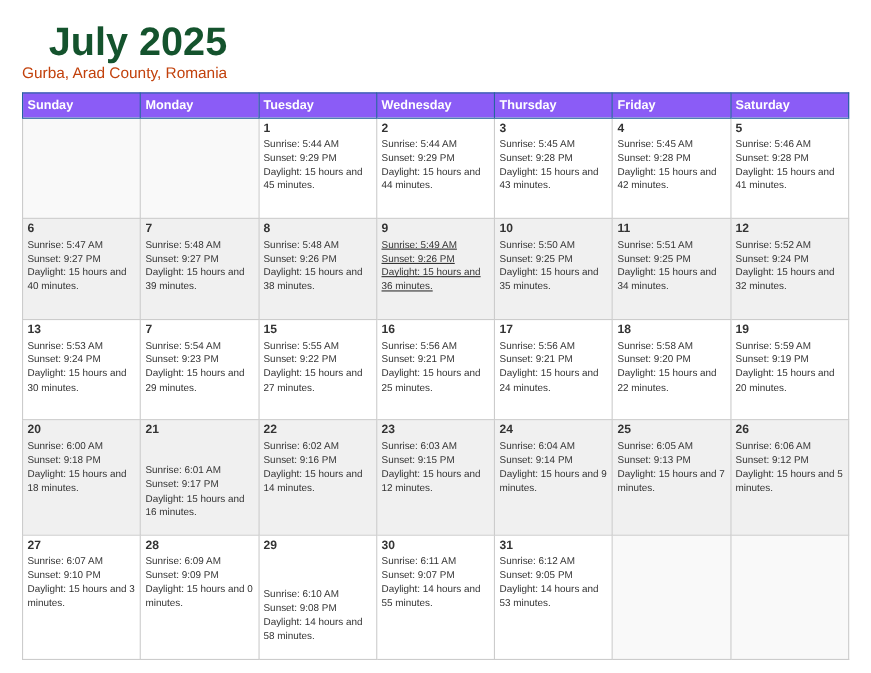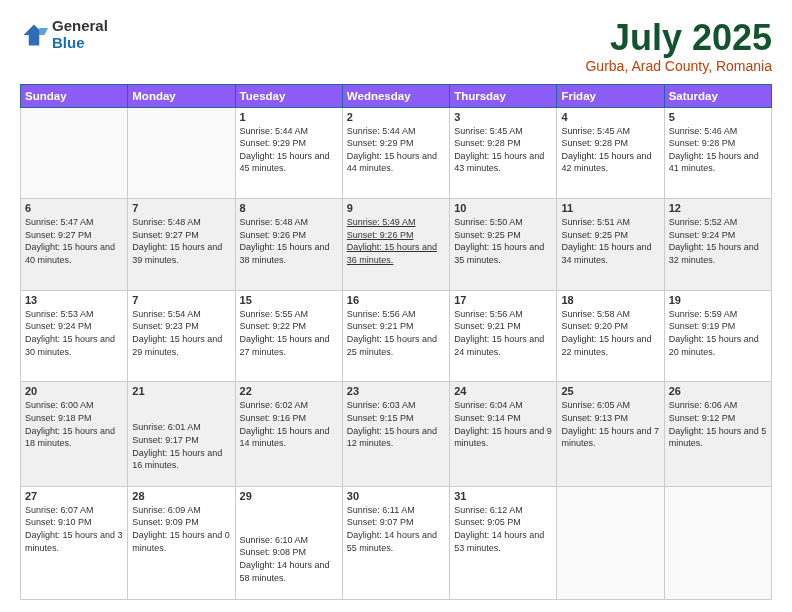--- a/index.html
+++ b/index.html
@@ -102,30 +102,20 @@
     }
     .row-shaded td {
       background: #f0f0f0;
     }
   </style>
 </head>
 <body>
 
 <div class="page">
   <div class="header">
-    <div class="logo">
-      <svg class="logo-icon" viewBox="0 0 32 32">
-        <polygon points="16,4 28,16 22,16 22,28 10,28 10,16 4,16" fill="#2e6db4"></polygon>
-        <polygon points="22,8 32,8 28,16 22,16" fill="#5ba3e0"></polygon>
-      </svg>
-      <div class="logo-text">
-        <span class="logo-general">General</span>
-        <span class="logo-blue">Blue</span>
-      </div>
-    </div>
     <div class="title-block">
       <div class="month-title">July 2025</div>
       <div class="location">Gurba, Arad County, Romania</div>
     </div>
   </div>
 
   <table class="calendar">
     <thead>
       <tr>
         <th>Sunday</th>

